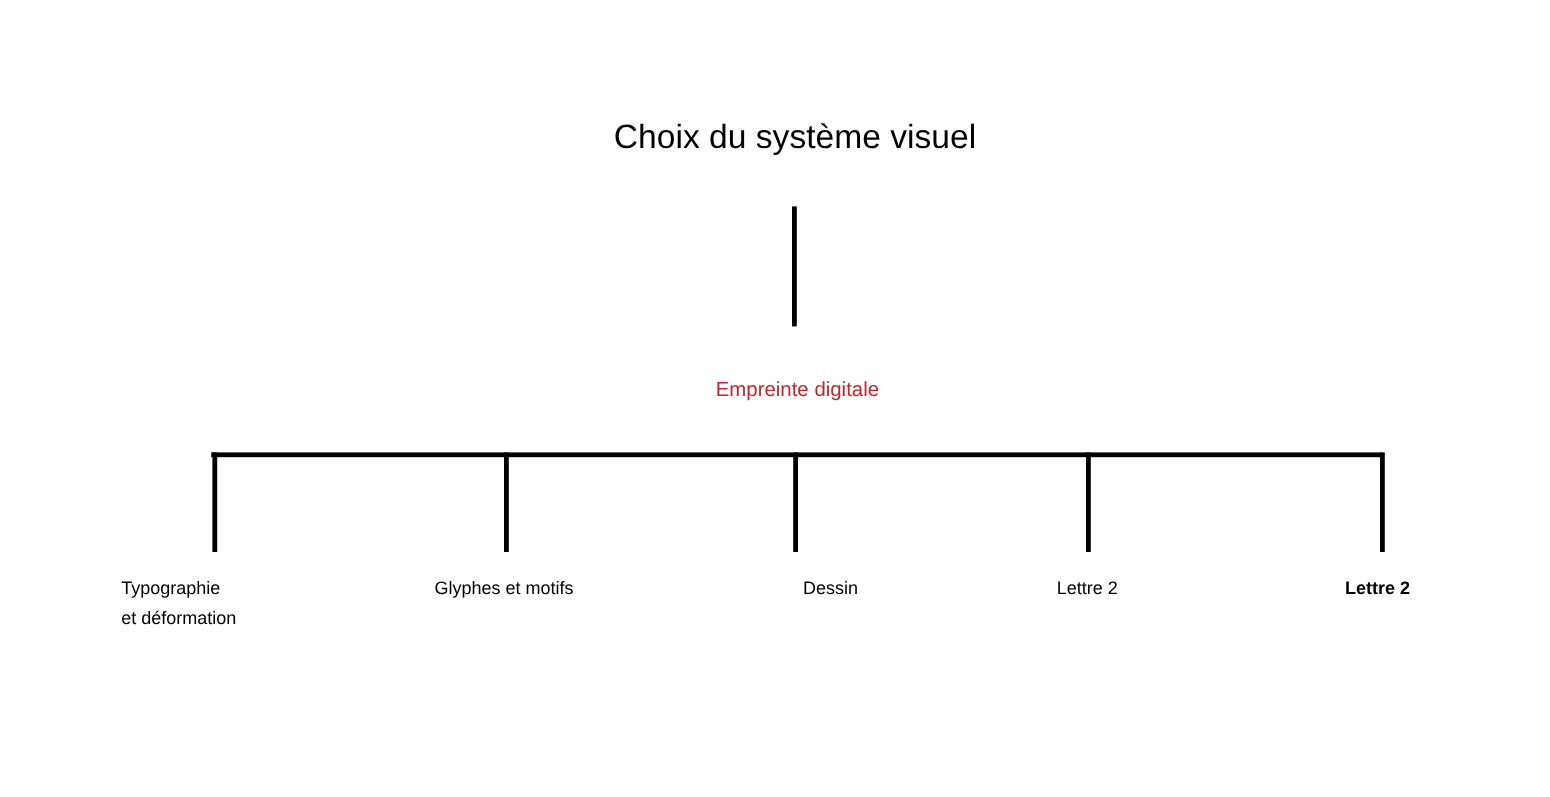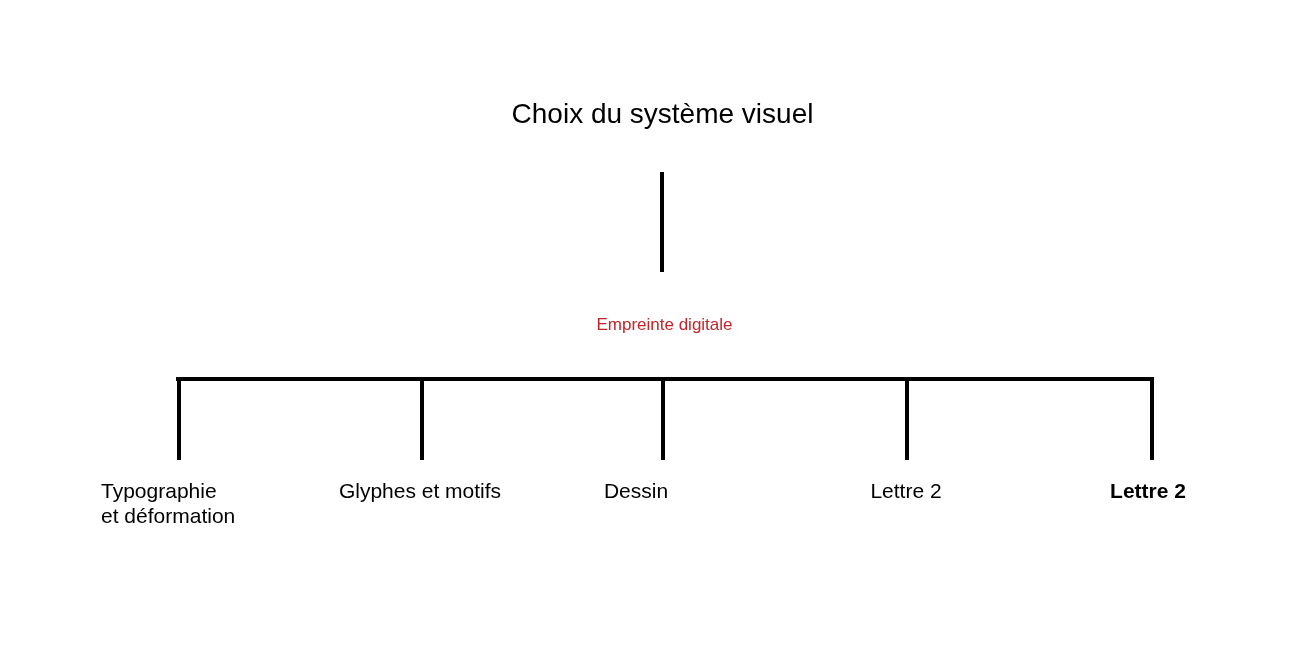--- a/index.html
+++ b/index.html
@@ -70,21 +70,21 @@
     top: 377px;
     width: 4px;
     height: 83px;
     background: #000000;
   }
 
   
   .leaf-label {
     position: absolute;
     top: 478px;
-    font-size: 21px;
+    font-size: 15px;
     line-height: 25px;
     color: #000000;
     white-space: nowrap;
   }
   .leaf-label.centered {
     text-align: right;
     transform: translateX(-50%);
   }
   .leaf-label.left-aligned {
     text-align: left;
@@ -114,21 +114,21 @@
 
   <div class="leaf-label left-aligned" style="left:101px;">
     <span class="leaf-line">Typographie</span>
     <span class="leaf-line">et déformation</span>
   </div>
 
   <div class="leaf-label centered" style="left:420px;">
     <span class="leaf-line">Glyphes et motifs</span>
   </div>
 
-  <div class="leaf-label centered" style="left:636px;">
+  <div class="leaf-label centered" style="left:692px;">
     <span class="leaf-line">Dessin</span>
   </div>
 
   <div class="leaf-label centered" style="left:906px;">
     <span class="leaf-line">Lettre 2</span>
   </div>
 
   <div class="leaf-label centered" style="left:1148px;font-weight:bold;">
     <span class="leaf-line">Lettre 2</span>
   </div>

